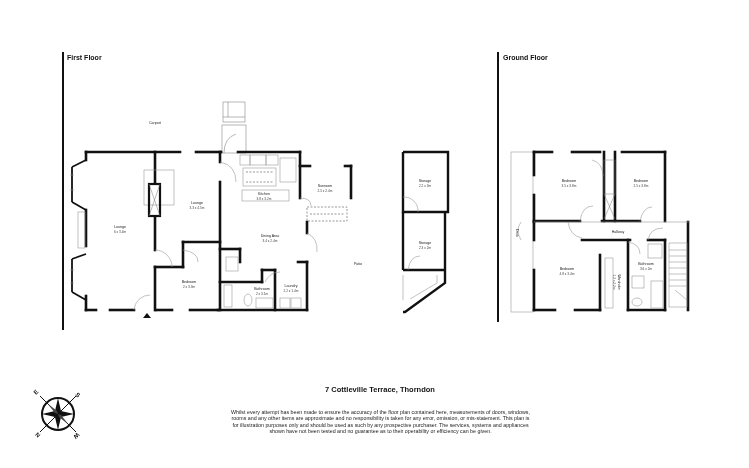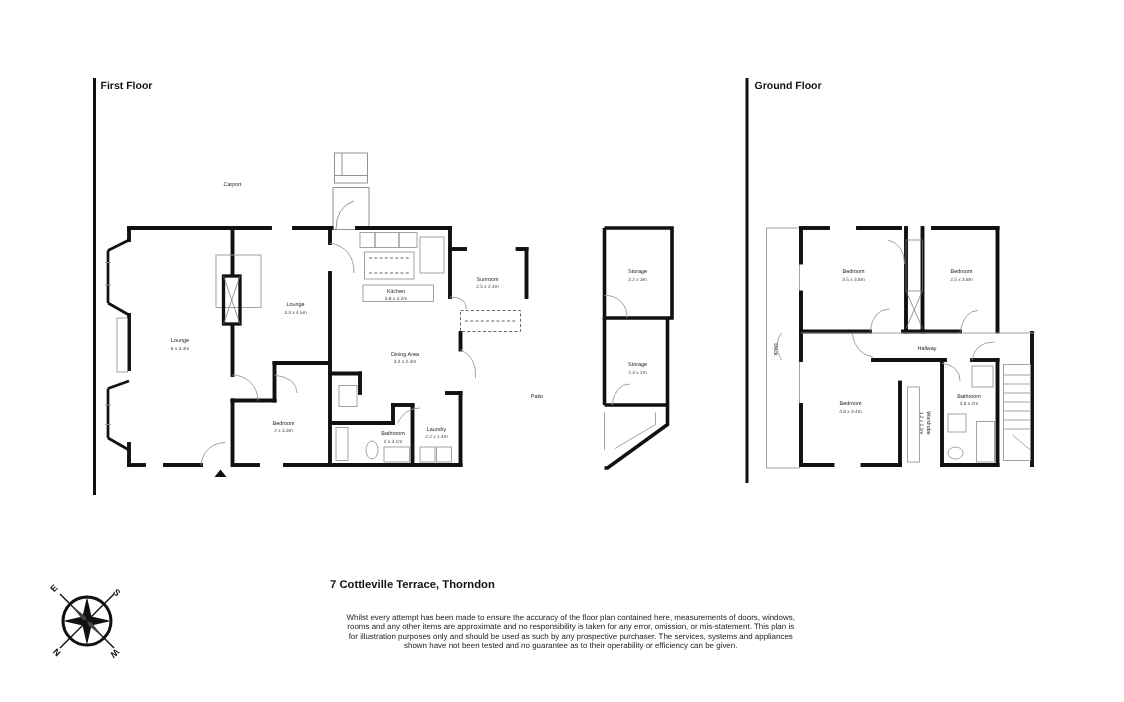--- a/index.html
+++ b/index.html
@@ -2,21 +2,21 @@
 <html><head>
   <meta charset="utf-8">
   <style>
     html, body { margin: 0; padding: 0; background: #ffffff; }
     body { width: 749px; height: 468px; position: relative; overflow: hidden; font-family: "Liberation Sans", sans-serif; color: #111; }
     .floor-label { position: absolute; font-weight: bold; font-size: 7px; color: #111; }
     .floor-rule { position: absolute; width: 1.5px; background: #111; }
     svg { position: absolute; left: 0; top: 0; }
     .room-name { font-family: "Liberation Sans", sans-serif; font-size: 3.6px; fill: #222; text-anchor: middle; }
     .room-dim { font-family: "Liberation Sans", sans-serif; font-size: 3.2px; fill: #444; text-anchor: middle; }
-    .title { position: absolute; left: 220px; width: 320px; top: 385px; text-align: left; font-weight: bold; font-size: 7.5px; }
+    .title { position: absolute; left: 220px; width: 320px; top: 385px; text-align: center; font-weight: bold; font-size: 7.5px; }
     .disclaimer { position: absolute; left: 228px; width: 305px; top: 409px; text-align: center; font-size: 5.3px; line-height: 6.4px; color: #222; }
     .compass { position: absolute; left: 28px; top: 384px; width: 60px; height: 60px; }
   </style>
 </head>
 <body>
 
 <div class="floor-rule" style="left:62px; top:52px; height:278px;"></div>
 <div class="floor-label" style="left:67px; top:54px;">First Floor</div>
 <div class="floor-rule" style="left:497px; top:52px; height:270px;"></div>
 <div class="floor-label" style="left:503px; top:54px;">Ground Floor</div>

